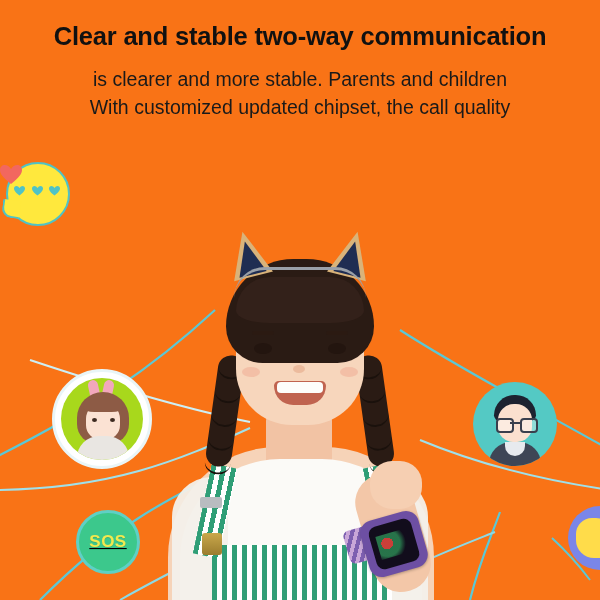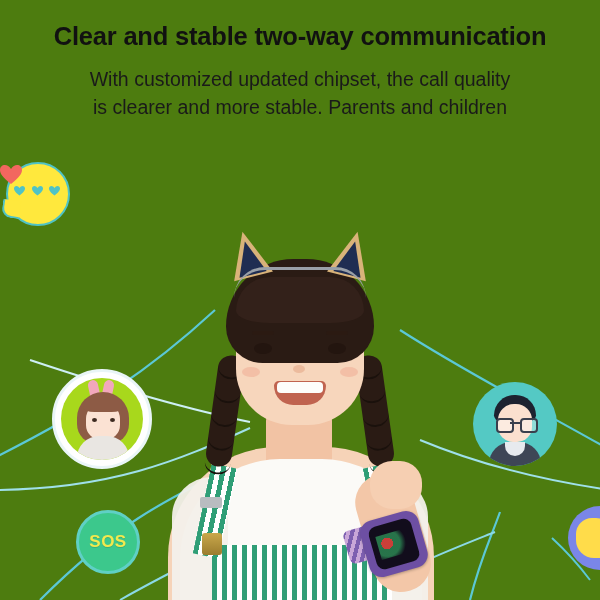--- a/index.html
+++ b/index.html
@@ -3,21 +3,21 @@
 <meta charset="utf-8">
 <style>
   html,body{margin:0;padding:0;}
   body{
     width:600px;height:600px;
     background:#ffffff;
     font-family:"Liberation Sans", sans-serif;
     overflow:hidden;
     position:relative;
   }
-  #page{position:relative;width:600px;height:600px;background:#4d7c0f;overflow:hidden;}
+  #page{position:relative;width:600px;height:600px;background:#f97316;overflow:hidden;}
 
   
   .text-block{position:absolute;left:0;top:0;width:600px;text-align:center;z-index:30;}
   .headline{
     font-size:25.5px;font-weight:bold;color:#111111;
     letter-spacing:-0.2px;margin:0;padding-top:22px;line-height:1.1;
   }
   .subcopy{
     font-size:19.5px;color:#1a1a1a;font-weight:400;
     margin:0;padding-top:16px;line-height:1.42;
@@ -135,21 +135,21 @@
   }
   .watch .glow{position:absolute;left:6px;top:10px;width:32px;height:24px;
     background:radial-gradient(circle at 30% 40%,#e0443c 0 22%,#2a7f4f 22% 48%,transparent 70%);opacity:.9;}
   .wrist-band{
     position:absolute;left:196px;top:312px;width:34px;height:34px;
     background:repeating-linear-gradient(120deg,#7d5fb0 0 4px,#c9a7d8 4px 8px);
     border-radius:6px;transform:rotate(-16deg);
   }
 
   
-  .bubble{position:absolute;border-radius:50%;z-index:20;}
+  .bubble{position:absolute;border-radius:50%;z-index:20;text-decoration:underline;}
 
   .b-girl{
     left:52px;top:209px;width:94px;height:94px;
     background:#ffffff;border:3px solid #e9f5f7;overflow:hidden;
   }
   .b-girl .disc{position:absolute;left:6px;top:6px;width:82px;height:82px;border-radius:50%;background:#a8d81c;overflow:hidden;}
   .g-hair{position:absolute;left:16px;top:14px;width:52px;height:52px;background:#8d5b45;border-radius:26px 26px 20px 20px;}
   .g-face{position:absolute;left:25px;top:24px;width:34px;height:38px;background:#fbe2d3;border-radius:17px 17px 15px 15px;}
   .g-fringe{position:absolute;left:22px;top:18px;width:40px;height:16px;background:#8d5b45;border-radius:20px 20px 50% 50%;}
   .g-bunny{position:absolute;left:28px;top:2px;width:10px;height:20px;background:#f2a7bc;border-radius:5px;transform:rotate(-12deg);}
@@ -203,22 +203,22 @@
   .e-shape{position:absolute;left:8px;top:12px;width:40px;height:40px;background:#ffdc4a;border-radius:16px 20px 14px 18px;}
 </style>
 </head>
 <body>
 
 <div id="page">
 
   <div class="text-block">
     <h1 class="headline">Clear and stable two-way communication</h1>
     <p class="subcopy">
+      <span class="ln">is clearer and more stable. Parents and children</span>
       <span class="ln">With customized updated chipset, the call quality</span>
-      <span class="ln">is clearer and more stable. Parents and children</span>
     </p>
   </div>
 
   <div class="stage">
 
     <svg class="arcs" viewBox="0 0 600 440">
       <path d="M-10,300 C 90,250 150,210 215,150" fill="none" stroke="#5BC8D6" stroke-width="2.2"></path>
       <path d="M-10,330 C 110,330 180,300 250,268" fill="none" stroke="#9FE0EA" stroke-width="2"></path>
       <path d="M40,440 C 110,370 160,340 250,300" fill="none" stroke="#5BC8D6" stroke-width="2.2"></path>
       <path d="M120,440 C 190,400 260,370 330,330" fill="none" stroke="#8BD9E6" stroke-width="2"></path>

